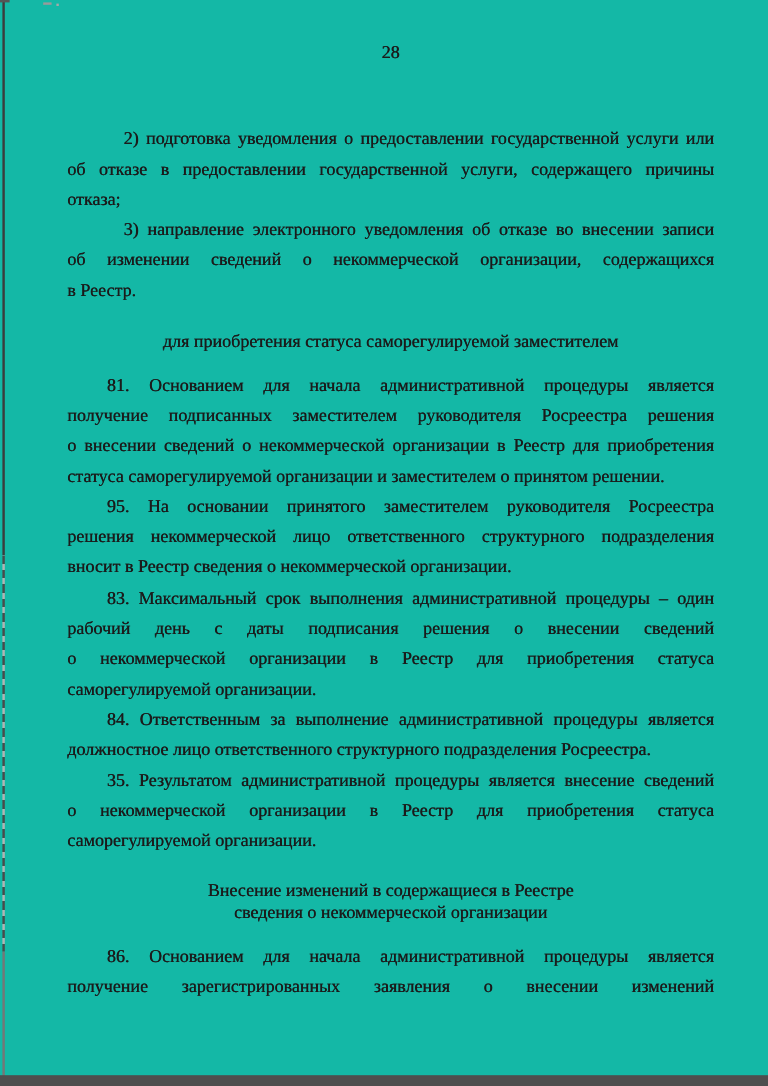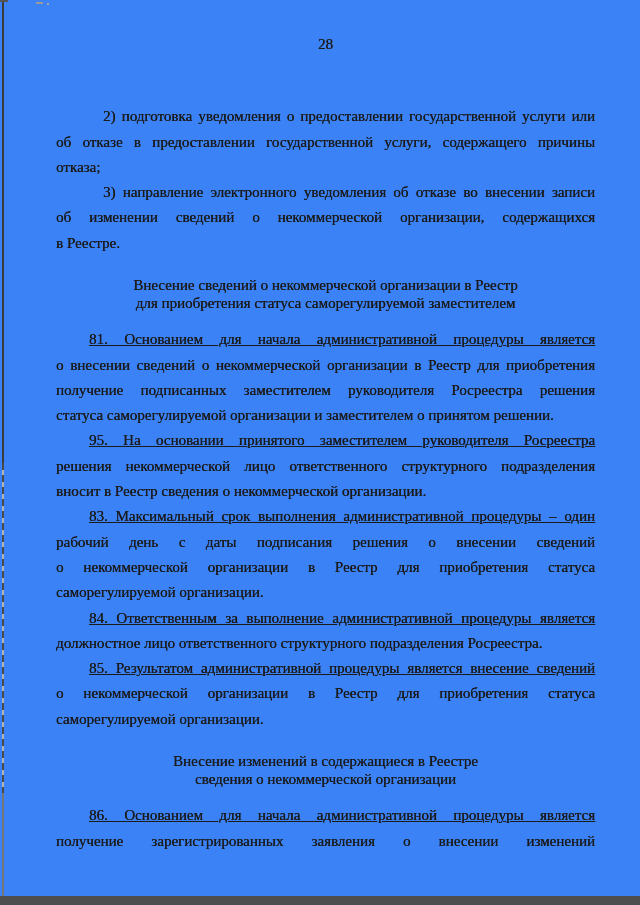--- a/index.html
+++ b/index.html
@@ -2,42 +2,42 @@
 <html><head>
 <meta charset="utf-8">
 <style>
   html,body{margin:0;padding:0;}
   body{
     width:640px;height:905px;position:relative;overflow:hidden;
     background:#ffffff;
     font-family:"Liberation Serif","DejaVu Serif",serif;
     color:#1b1b1b;
   }
-  .page{position:absolute;inset:0;background:#3b82f6;}
+  .page{position:absolute;inset:0;background:#14b8a6;}
   
   .edge-line-top{position:absolute;left:2px;top:0;width:2px;height:463px;background:#3c3c3c;}
   .edge-line-mid{position:absolute;left:2px;top:463px;width:2px;height:330px;
     background:repeating-linear-gradient(to bottom,#4a4a4a 0 7px,#b3b3b3 7px 12px);}
   .edge-line-bottom{position:absolute;left:2px;top:793px;width:2px;height:112px;background:#767676;}
   .bottom-bar{position:absolute;left:0;bottom:0;width:640px;height:9px;background:#4e4e4e;}
   .corner-tick{position:absolute;left:0;top:0;width:8px;height:2px;background:#555555;}
   .top-dash-1{position:absolute;left:36px;top:2px;width:7px;height:2px;background:#9a9a9a;}
   .top-dash-2{position:absolute;left:47px;top:3px;width:2px;height:2px;background:#a8a8a8;}
 
   .content{position:absolute;left:56px;top:32px;width:539px;}
   .page-number{
     text-align:center;font-size:15px;line-height:25.3px;margin-bottom:10.7px;
     text-shadow:0.3px 0 0 currentColor;
   }
   .doc-body{font-size:15px;margin-top:47px;}
   .paragraph{line-height:25.3px;}
   .line{text-shadow:0.3px 0 0 currentColor;}
   .jl{text-align:justify;text-align-last:justify;}
   .first-item{text-indent:47px;}
-  .first-num{text-indent:33px;text-decoration:underline;}
+  .first-num{text-indent:33px;}
   .heading{
     margin:21px 0 15px;text-align:center;line-height:17.6px;
   }
   .hline{text-shadow:0.3px 0 0 currentColor;}
 </style>
 </head>
 <body>
 
 <div class="page">
   <div class="edge-line-top"></div>
@@ -51,49 +51,48 @@
     <div class="page-number">28</div>
     <div class="doc-body">
         <div class="paragraph">
           <div class="line first-item jl">2) подготовка уведомления о предоставлении государственной услуги или</div>
           <div class="line jl">об отказе в предоставлении государственной услуги, содержащего причины</div>
           <div class="line">отказа;</div>
         </div>
         <div class="paragraph">
           <div class="line first-item jl">3) направление электронного уведомления об отказе во внесении записи</div>
           <div class="line jl">об изменении сведений о некоммерческой организации, содержащихся</div>
-          <div class="line">в Реестре.</div>
+          <div class="line">в Реестр.</div>
         </div>
         <div class="heading">
-          <div class="hline">Внесение сведений о некоммерческой организации в Реестр</div>
           <div class="hline">для приобретения статуса саморегулируемой заместителем</div>
         </div>
         <div class="paragraph">
           <div class="line first-num jl">81. Основанием для начала административной процедуры является</div>
+          <div class="line jl">получение подписанных заместителем руководителя Росреестра решения</div>
           <div class="line jl">о внесении сведений о некоммерческой организации в Реестр для приобретения</div>
-          <div class="line jl">получение подписанных заместителем руководителя Росреестра решения</div>
           <div class="line">статуса саморегулируемой организации и заместителем о принятом решении.</div>
         </div>
         <div class="paragraph">
           <div class="line first-num jl">95. На основании принятого заместителем руководителя Росреестра</div>
           <div class="line jl">решения некоммерческой лицо ответственного структурного подразделения</div>
           <div class="line">вносит в Реестр сведения о некоммерческой организации.</div>
         </div>
         <div class="paragraph">
           <div class="line first-num jl">83. Максимальный срок выполнения административной процедуры – один</div>
           <div class="line jl">рабочий день с даты подписания решения о внесении сведений</div>
           <div class="line jl">о некоммерческой организации в Реестр для приобретения статуса</div>
           <div class="line">саморегулируемой организации.</div>
         </div>
         <div class="paragraph">
           <div class="line first-num jl">84. Ответственным за выполнение административной процедуры является</div>
           <div class="line">должностное лицо ответственного структурного подразделения  Росреестра.</div>
         </div>
         <div class="paragraph">
-          <div class="line first-num jl">85. Результатом административной процедуры является внесение сведений</div>
+          <div class="line first-num jl">35. Результатом административной процедуры является внесение сведений</div>
           <div class="line jl">о некоммерческой организации в Реестр для приобретения статуса</div>
           <div class="line">саморегулируемой организации.</div>
         </div>
         <div class="heading">
           <div class="hline">Внесение изменений в содержащиеся в Реестре</div>
           <div class="hline">сведения о некоммерческой организации</div>
         </div>
         <div class="paragraph">
           <div class="line first-num jl">86. Основанием для начала административной процедуры является</div>
           <div class="line jl">получение зарегистрированных заявления о внесении изменений</div>

